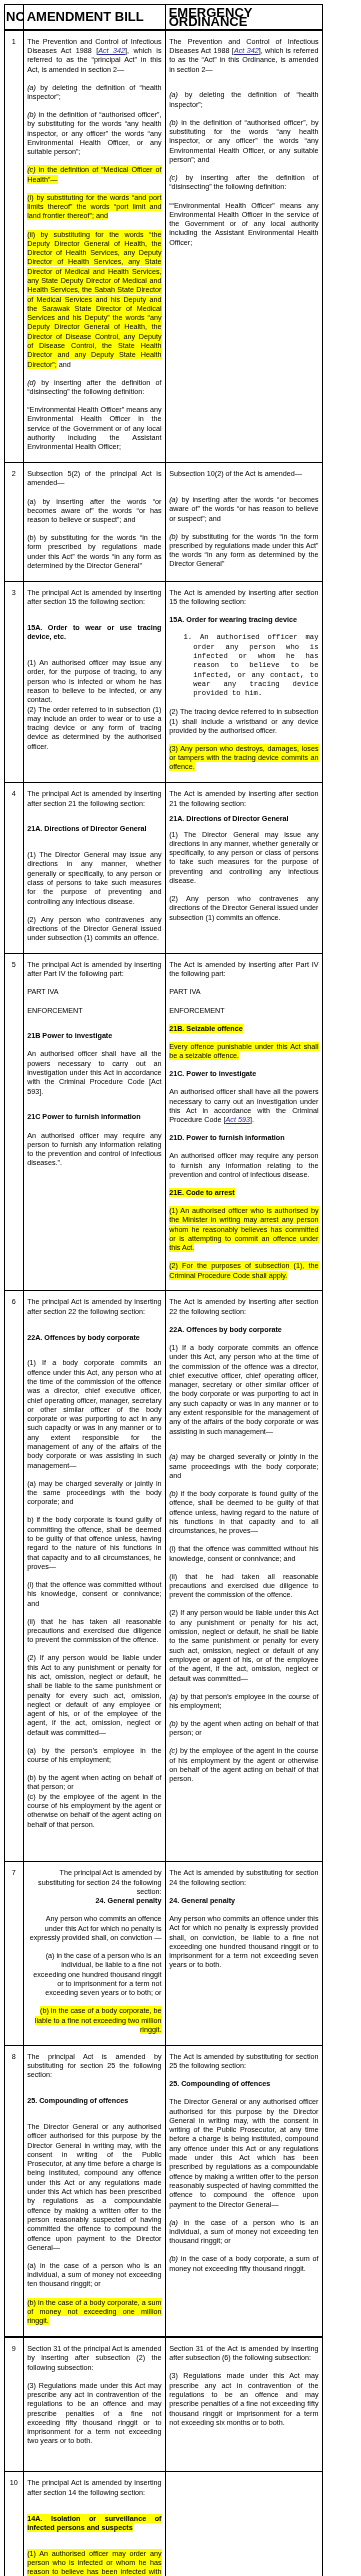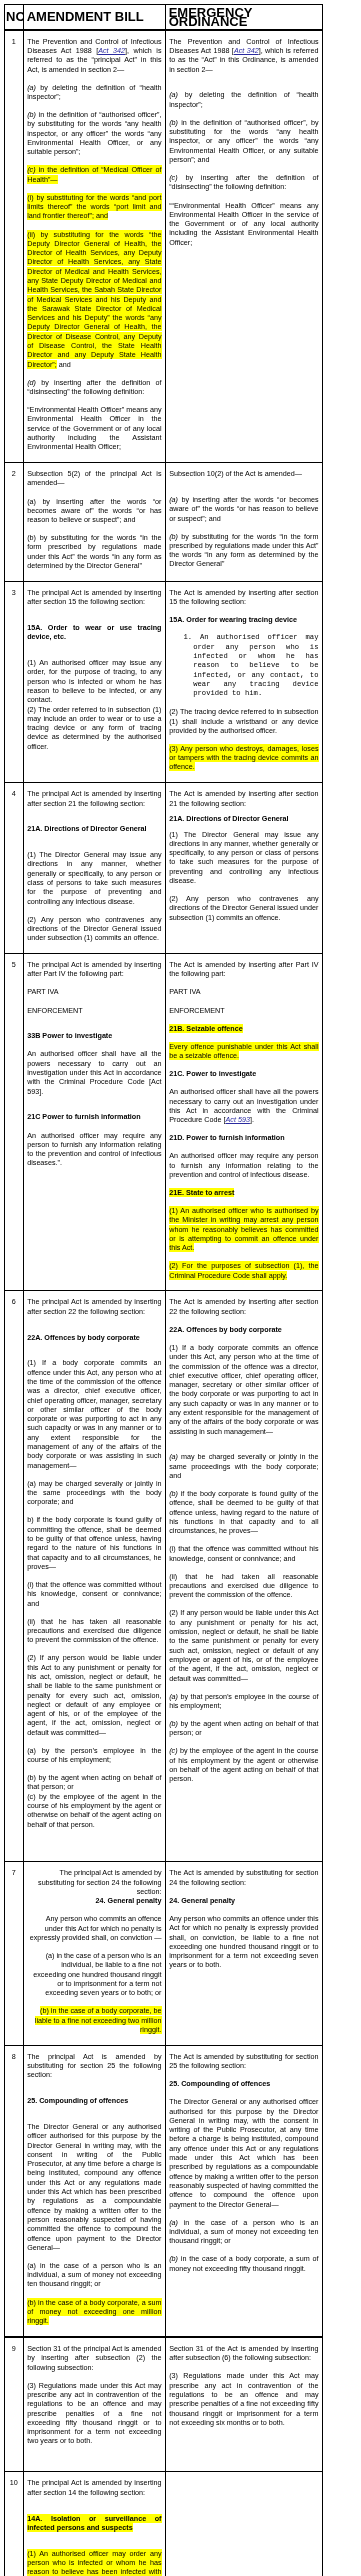--- a/index.html
+++ b/index.html
@@ -108,36 +108,36 @@
             <div class="para"><span>(1) The Director General may issue any directions in any manner, whether generally or specifically, to any person or class of persons to take such measures for the purpose of preventing and controlling any infectious disease.</span></div>
             <div class="para sp"><span>(2) Any person who contravenes any directions of the Director General issued under subsection (1) commits an offence.</span></div>
           </td>
         </tr>
         <tr class="r5">
           <td class="num">5</td>
           <td>
             <div class="para"><span>The principal Act is amended by inserting after Part IV the following part:</span></div>
             <div class="para sp"><span>PART IVA</span></div>
             <div class="para sp"><span>ENFORCEMENT</span></div>
-            <div class="para sp2"><span class="b">33B Power to investigate</span></div>
+            <div class="para sp2"><span class="b">21B Power to investigate</span></div>
             <div class="para sp"><span>An authorised officer shall have all the powers necessary to carry out an investigation under this Act in accordance with the Criminal Procedure Code [Act 593].</span></div>
             <div class="para sp2"><span class="b">21C Power to furnish information</span></div>
             <div class="para sp"><span>An authorised officer may require any person to furnish any information relating to the prevention and control of infectious diseases.”.</span></div>
           </td>
           <td>
             <div class="para"><span>The Act is amended by inserting after Part IV the following part:</span></div>
             <div class="para sp"><span>PART IVA</span></div>
             <div class="para sp"><span>ENFORCEMENT</span></div>
             <div class="para sp"><span class="hl b">21B. Seizable offence</span></div>
             <div class="para sp"><span class="hl">Every offence punishable under this Act shall be a seizable offence.</span></div>
             <div class="para sp"><span class="b">21C. Power to investigate</span></div>
             <div class="para sp"><span>An authorised officer shall have all the powers necessary to carry out an investigation under this Act in accordance with the Criminal Procedure Code [</span><a class="lnk">Act 593</a><span>].</span></div>
             <div class="para sp"><span class="b">21D. Power to furnish information</span></div>
             <div class="para sp"><span>An authorised officer may require any person to furnish any information relating to the prevention and control of infectious disease.</span></div>
-            <div class="para sp"><span class="hl b">21E. State to arrest</span></div>
+            <div class="para sp"><span class="hl b">21E. Code to arrest</span></div>
             <div class="para sp"><span class="hl">(1) An authorised officer who is authorised by the Minister in writing may arrest any person whom he reasonably believes has committed or is attempting to commit an offence under this Act.</span></div>
             <div class="para sp"><span class="hl">(2) For the purposes of subsection (1), the Criminal Procedure Code shall apply.</span></div>
           </td>
         </tr>
         <tr class="r6">
           <td class="num">6</td>
           <td>
             <div class="para"><span>The principal Act is amended by inserting after section 22 the following section:</span></div>
             <div class="para sp2"><span class="b">22A. Offences by body corporate</span></div>
             <div class="para sp2"><span>(1) If a body corporate commits an offence under this Act, any person who at the time of the commission of the offence was a director, chief executive officer, chief operating officer, manager, secretary or other similar officer of the body corporate or was purporting to act in any such capacity or was in any manner or to any extent responsible for the management of any of the affairs of the body corporate or was assisting in such management—</span></div>

